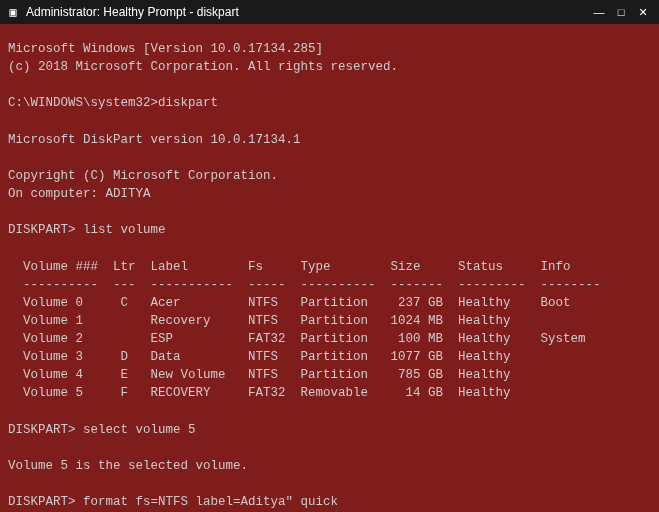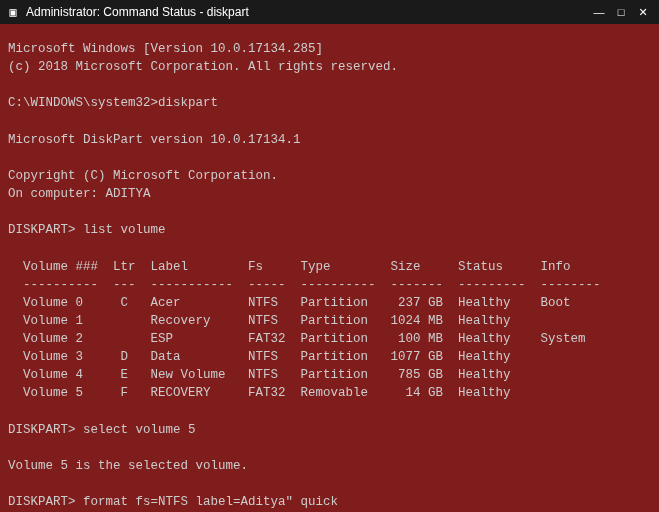--- a/index.html
+++ b/index.html
@@ -72,21 +72,21 @@
       line-height: 1.45;
       color: #ccc;
     }
   </style>
 </head>
 <body>
 
 <div class="title-bar">
   <div class="title-bar-left">
     <span class="title-bar-icon">▣</span>
-    <span class="title-bar-title">Administrator: Command Status - diskpart</span>
+    <span class="title-bar-title">Administrator: Healthy Prompt - diskpart</span>
   </div>
   <div class="title-bar-controls">
     <button class="title-btn">—</button>
     <button class="title-btn">□</button>
     <button class="title-btn close">✕</button>
   </div>
 </div>
 
 <div class="console">
   <pre id="console-output">Microsoft Windows [Version 10.0.17134.285]

